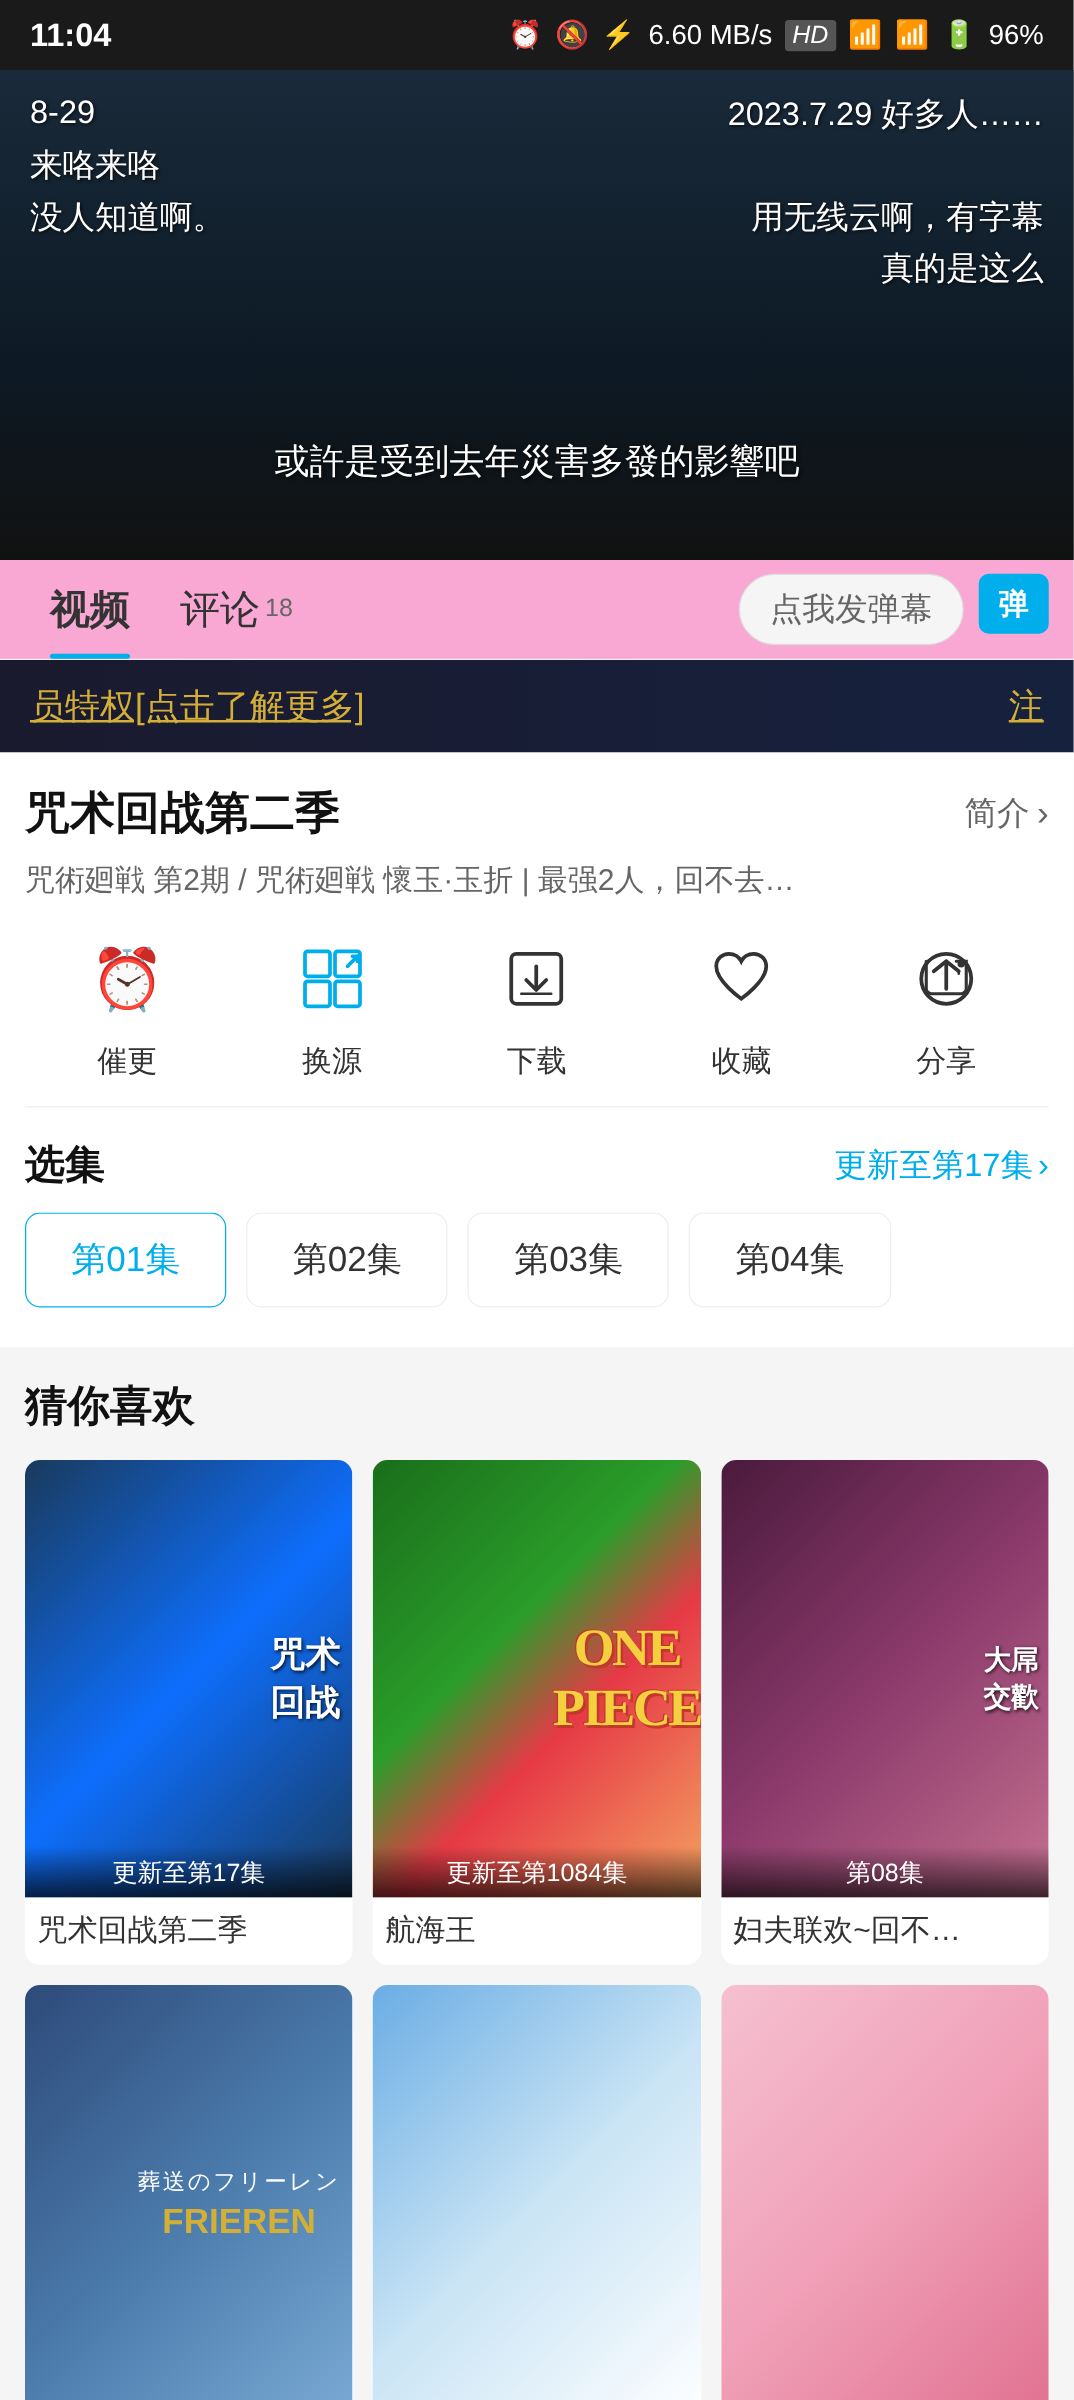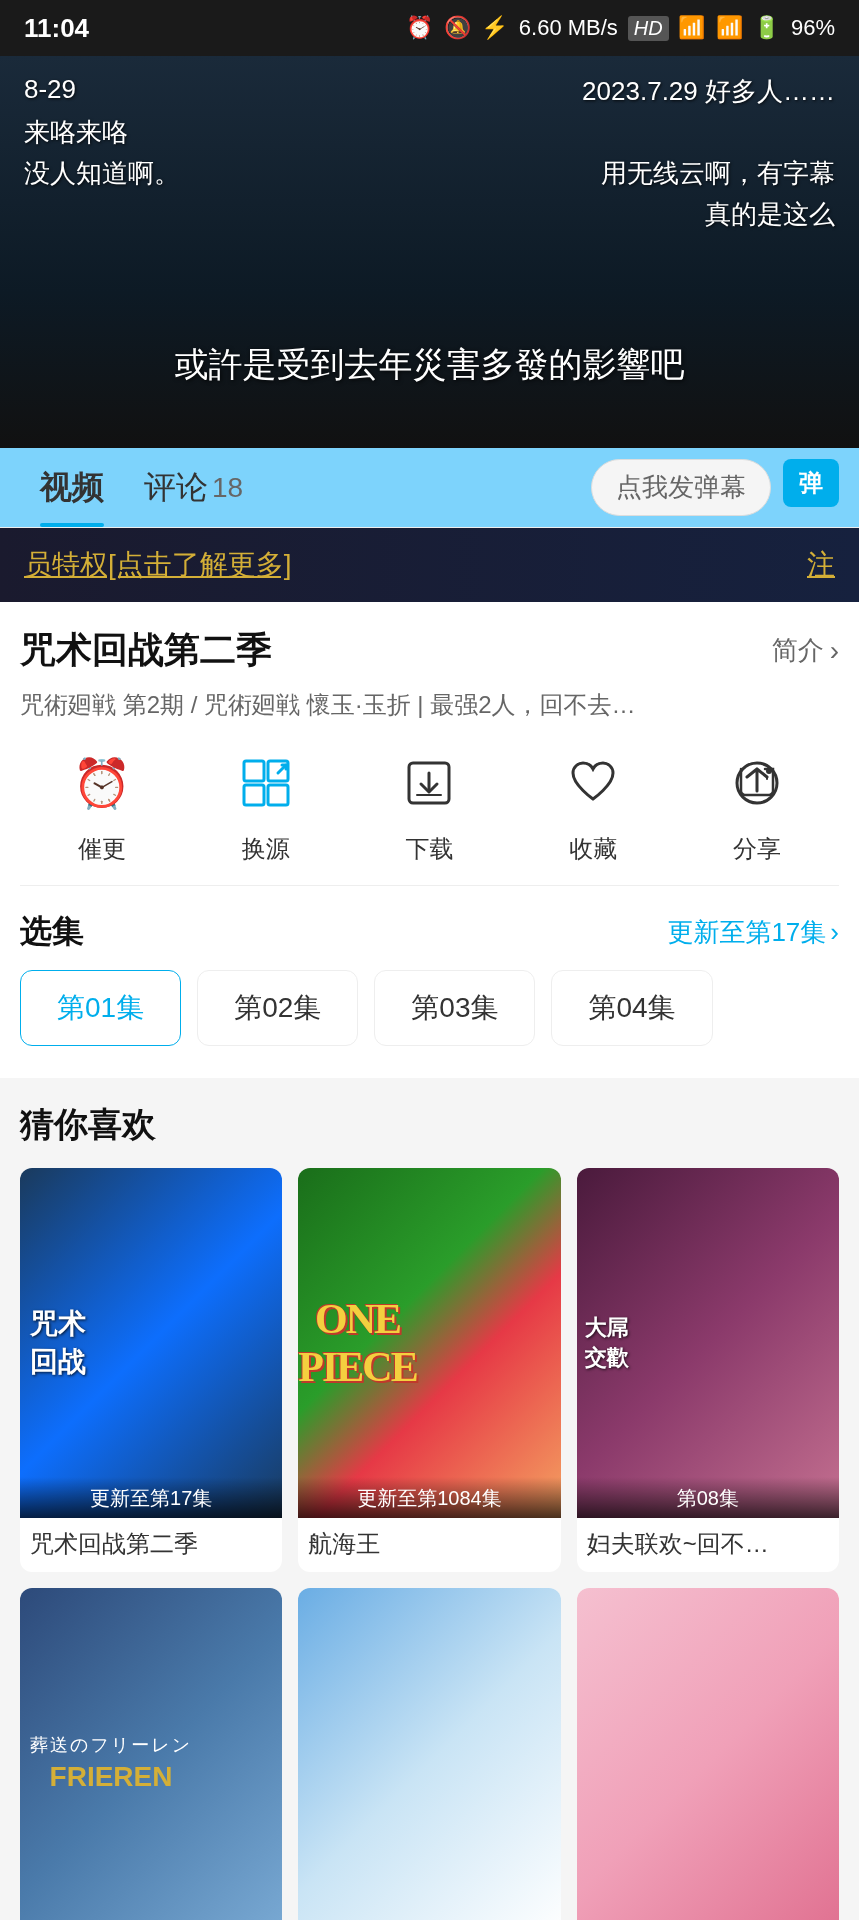--- a/index.html
+++ b/index.html
@@ -63,28 +63,28 @@
     }
     .danmu-item.right {
       margin-left: auto;
     }
     .video-subtitle {
       position: absolute;
       bottom: 60px;
       left: 0; right: 0;
       text-align: center;
       color: #fff;
-      font-size: 34px;
+      font-size: 28px;
       text-shadow: 1px 1px 4px rgba(0,0,0,0.9);
       padding: 0 24px;
     }
 
     
     .tab-bar {
-      background: #7dd3fc;
+      background: #f9a8d4;
       display: flex;
       align-items: center;
       padding: 0 20px;
       height: 80px;
       border-bottom: 1px solid #eee;
       gap: 0;
     }
     .tab-item {
       font-size: 32px;
       color: #333;
@@ -101,21 +101,21 @@
     }
     .tab-item.active::after {
       content: '';
       position: absolute;
       bottom: 0; left: 20px; right: 20px;
       height: 4px;
       background: #00aeec;
       border-radius: 2px;
     }
     .tab-comment-count {
-      font-size: 28px;
+      font-size: 20px;
       color: #666;
       margin-left: 4px;
     }
     .danmu-btn-area {
       margin-left: auto;
       display: flex;
       gap: 12px;
     }
     .danmu-send-btn {
       background: #f5f5f5;
@@ -287,21 +287,21 @@
       width: 100%;
       aspect-ratio: 3/4;
       position: relative;
       overflow: hidden;
     }
     .card-poster-bg {
       width: 100%;
       height: 100%;
       display: flex;
       align-items: center;
-      justify-content: flex-start;
+      justify-content: flex-end;
       font-size: 40px;
     }
     .card-badge {
       position: absolute;
       bottom: 0; left: 0; right: 0;
       background: linear-gradient(transparent, rgba(0,0,0,0.7));
       color: #fff;
       font-size: 20px;
       padding: 8px 10px 6px;
       text-align: center;

